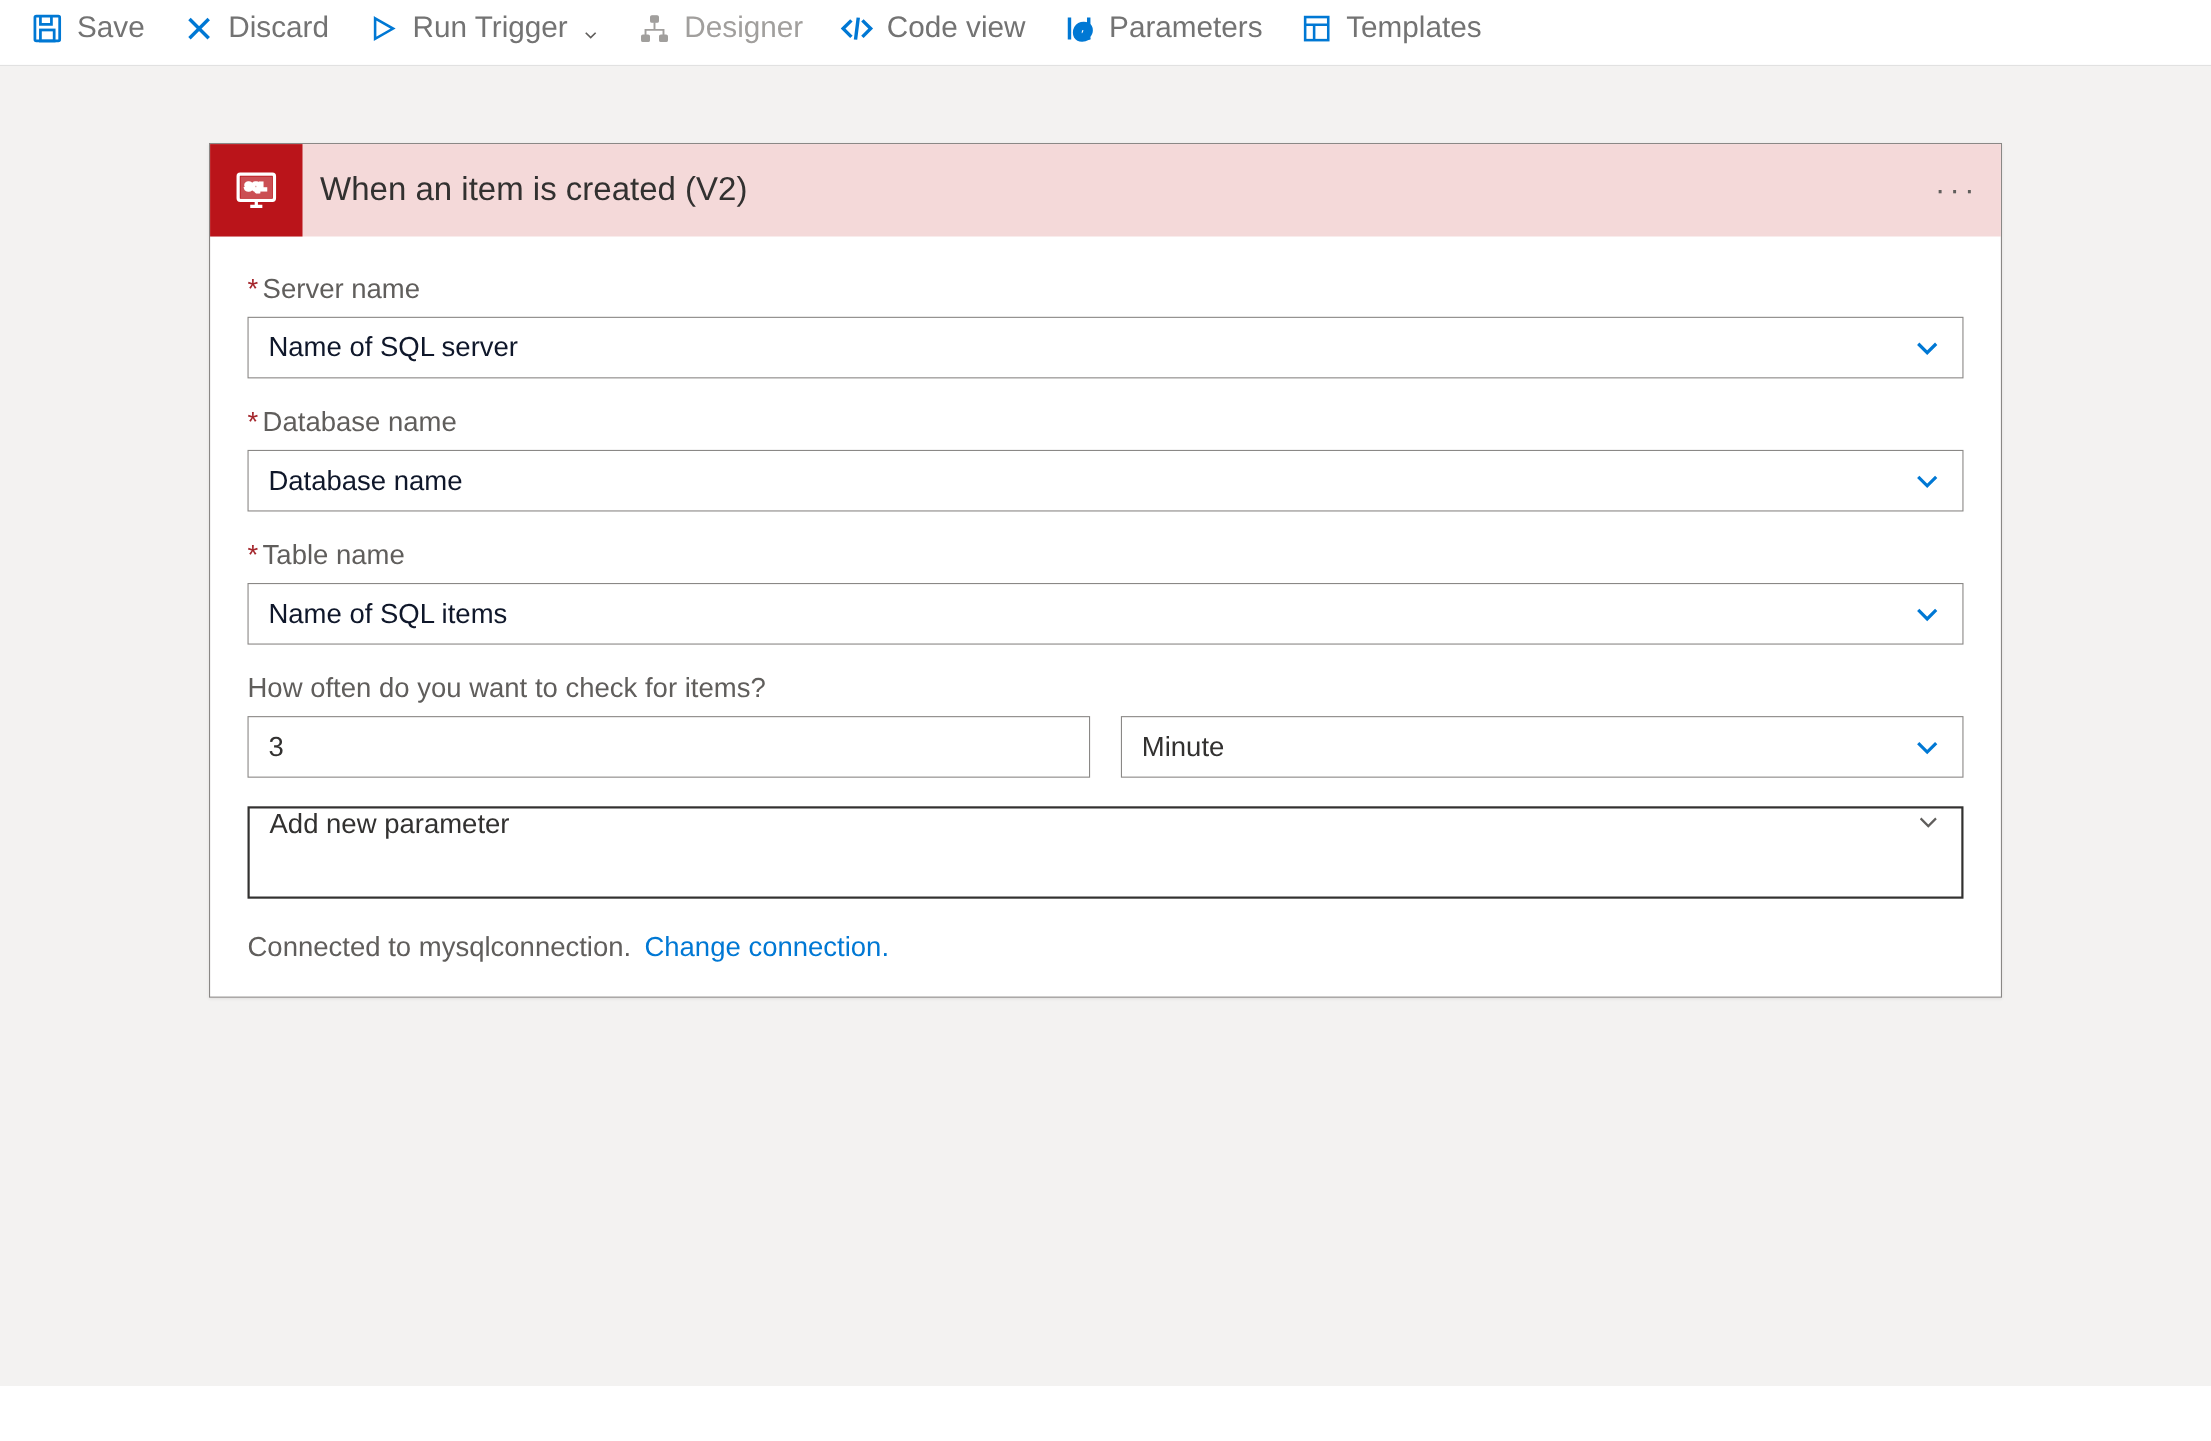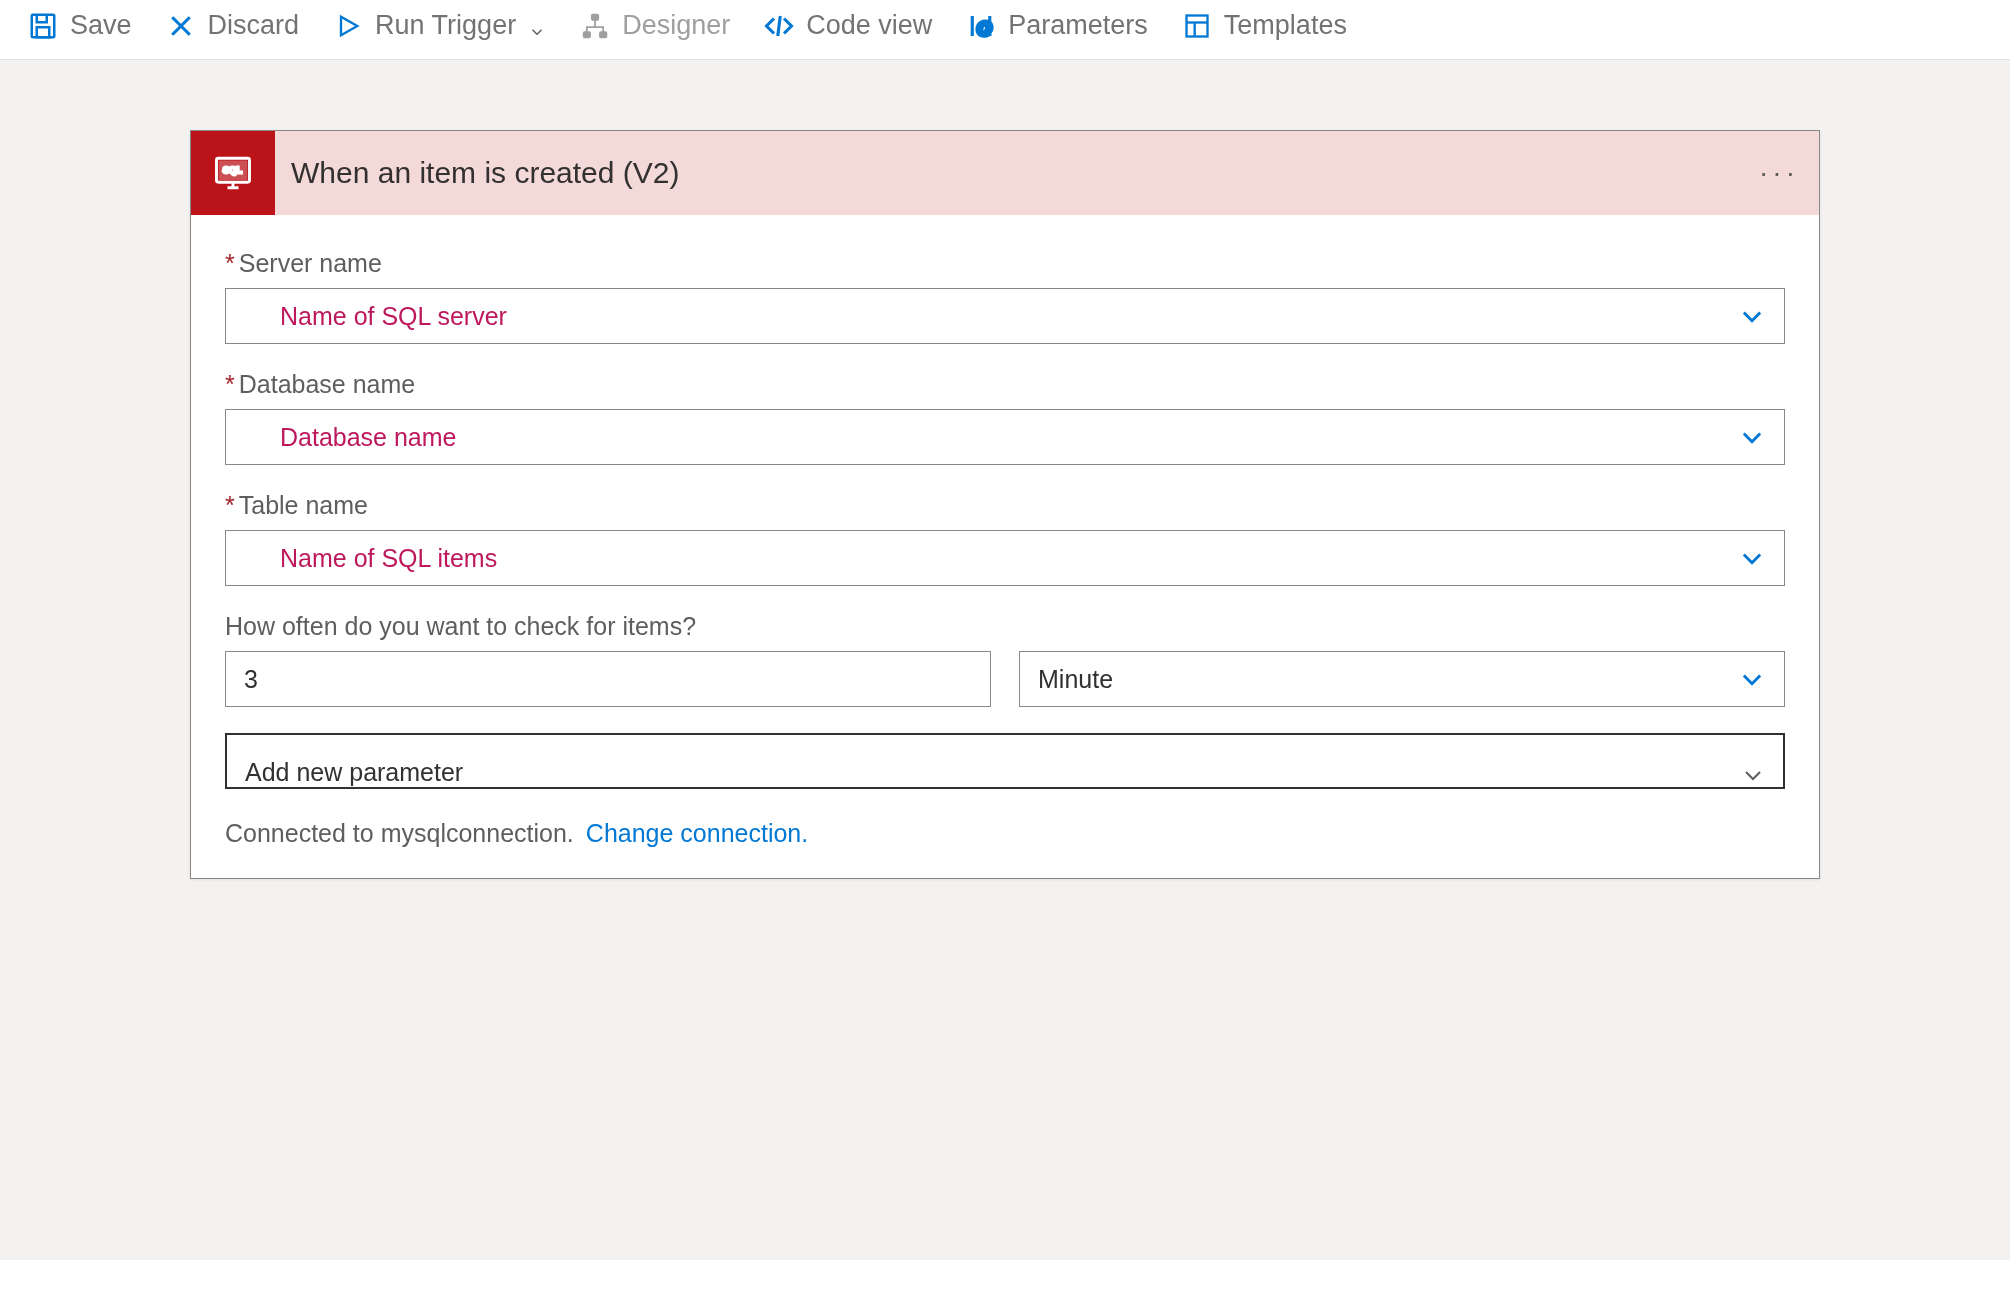--- a/index.html
+++ b/index.html
@@ -102,45 +102,45 @@
     height: 56px;
     padding: 0 18px;
     cursor: pointer;
     background: #fff;
   }
   .dropdown .dd-text {
     flex: 1;
     font-size: 25px;
     color: #323130;
   }
-  .dropdown .dd-text.placeholder { color: #be185d; margin-left: 36px; }
+  .dropdown .dd-text.placeholder { color: #0f172a; }
   .dropdown .dd-caret { width: 28px; height: 28px; }
 
   .two-col {
     display: flex;
     gap: 28px;
     margin-bottom: 26px;
   }
   .two-col > * { flex: 1; }
   .textbox {
     border: 1px solid #8a8886;
     height: 56px;
     padding: 0 18px;
     font-size: 25px;
     color: #323130;
     display: flex;
     align-items: center;
   }
 
   .add-param {
     border: 2px solid #323130;
-    height: 56px;
+    height: 84px;
     padding: 0 18px;
     display: flex;
-    align-items: flex-end;
+    align-items: flex-start;
     cursor: pointer;
     margin-bottom: 30px;
   }
   .add-param .dd-text { flex: 1; font-size: 25px; }
   .add-param .dd-caret { width: 24px; height: 24px; }
 
   .conn-status {
     font-size: 25px;
     color: #605e5c;
     display: flex;

